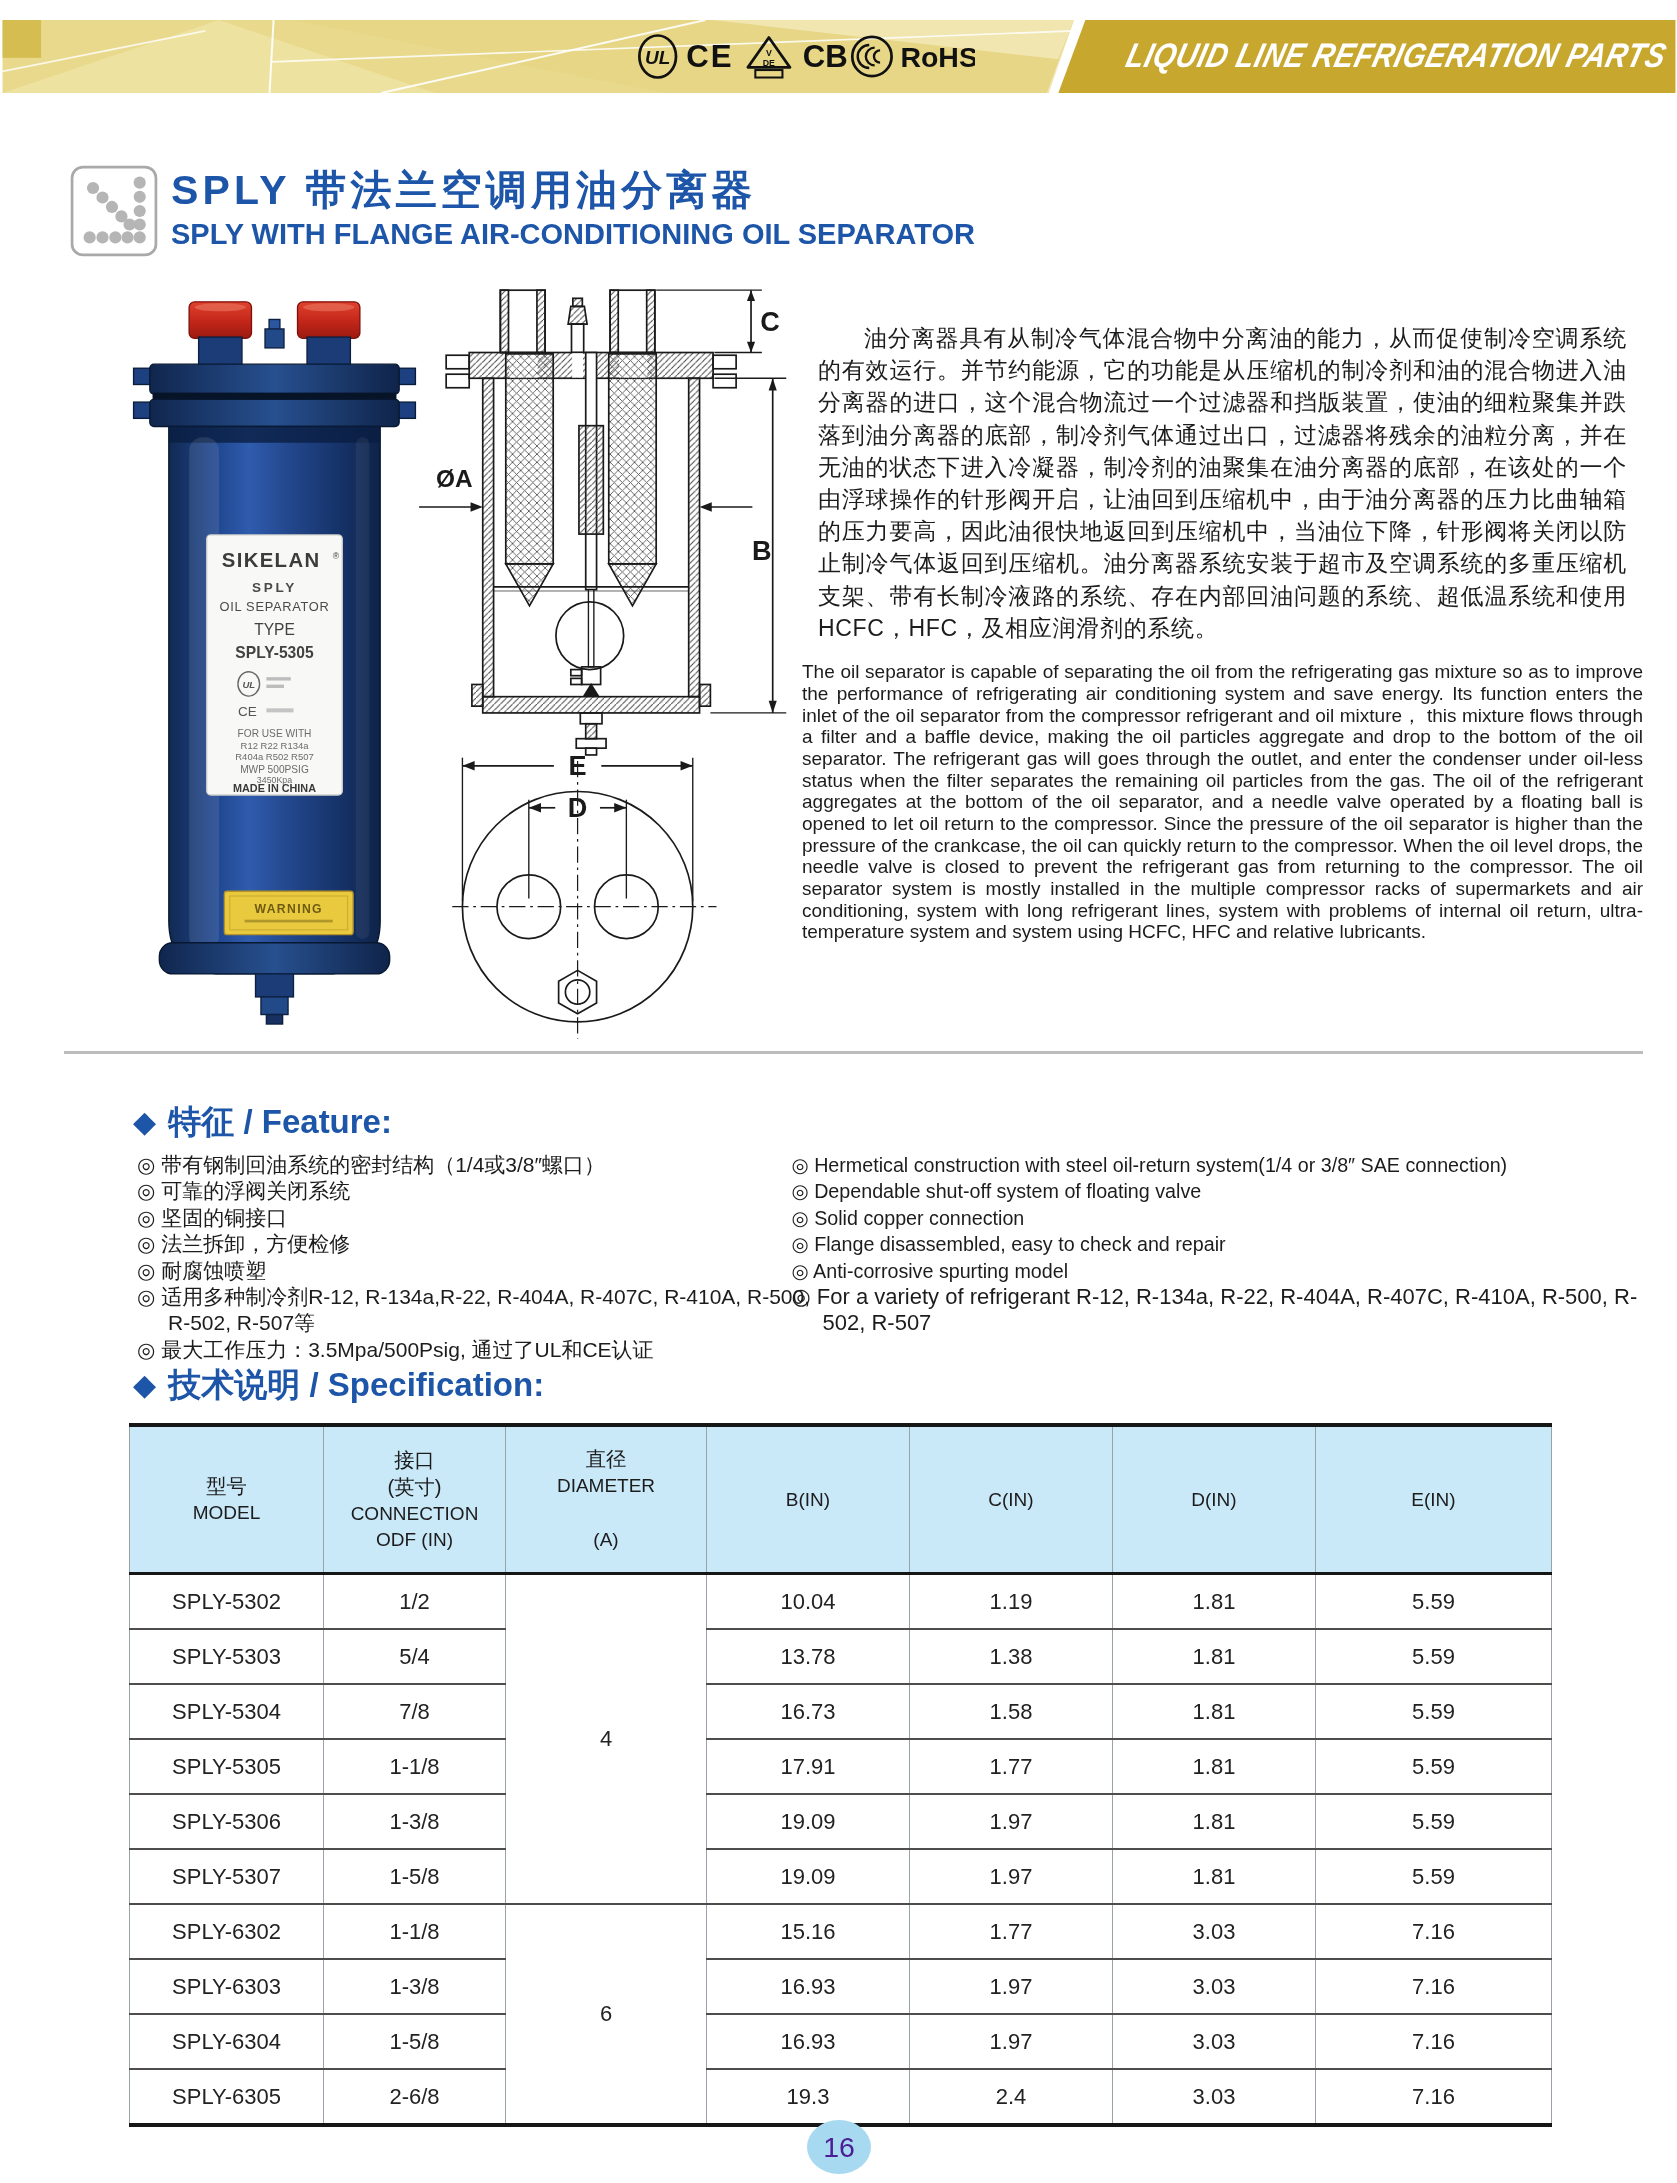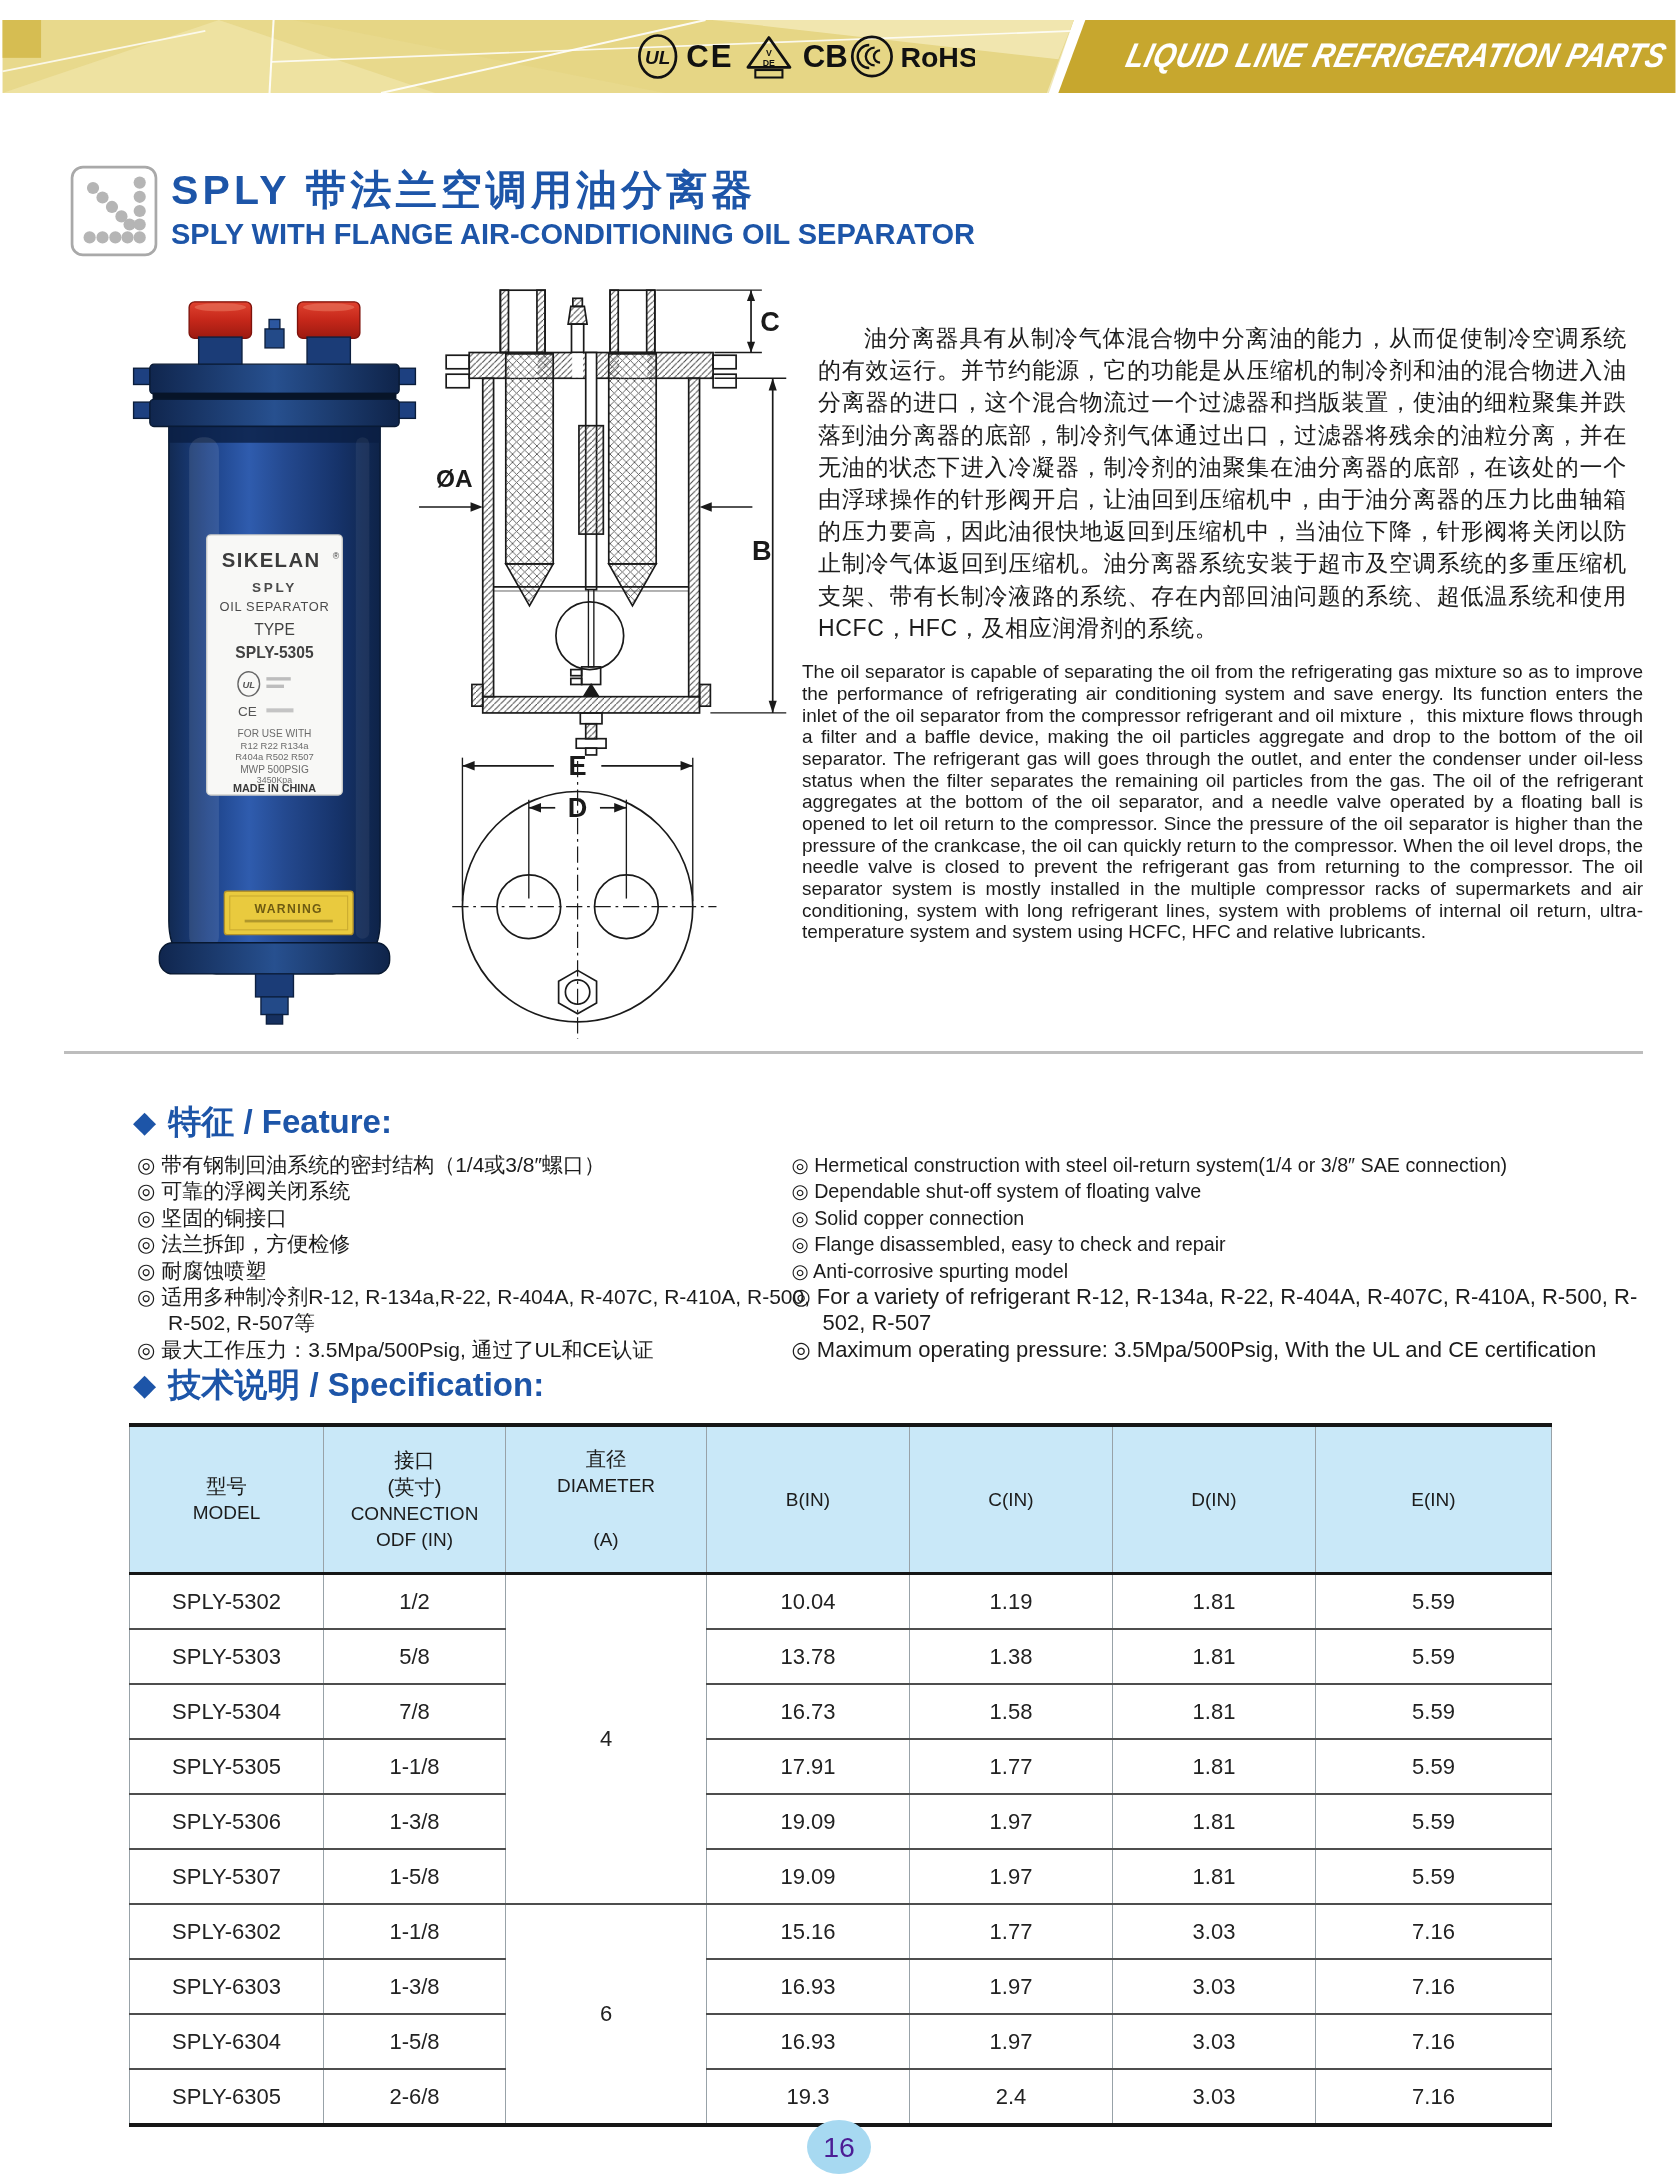--- a/index.html
+++ b/index.html
@@ -367,21 +367,20 @@
         <div class="feature-item">◎ 适用多种制冷剂R-12, R-134a,R-22, R-404A, R-407C, R-410A, R-500, R-502, R-507等</div>
         <div class="feature-item">◎ 最大工作压力：3.5Mpa/500Psig, 通过了UL和CE认证</div>
       </div>
     <div class="f-right">
         <div class="feature-item">◎ Hermetical construction with steel oil-return system(1/4 or 3/8″ SAE connection)</div>
         <div class="feature-item">◎ Dependable shut-off system of floating valve</div>
         <div class="feature-item">◎ Solid copper connection</div>
         <div class="feature-item">◎ Flange disassembled, easy to check and repair</div>
         <div class="feature-item">◎ Anti-corrosive spurting model</div>
         <div class="feature-item small">◎ For a variety of refrigerant R-12, R-134a, R-22, R-404A, R-407C, R-410A, R-500, R-502, R-507</div>
-        <div class="feature-item small">◎ Maximum operating pressure: 3.5Mpa/500Psig, With the UL and CE certification</div>
       </div>
   </div>
 
   <div class="sec-head" id="spec-head">
     <span class="dia">◆</span>
     <span class="txt">技术说明 / Specification:</span>
   </div>
 
   <table class="spec-table">
     <colgroup>
@@ -430,21 +429,21 @@
           <td class="model-cell">SPLY-5302</td>
           <td>1/2</td>
           <td class="dia-cell" rowspan="6">4</td>
           <td>10.04</td>
           <td>1.19</td>
           <td>1.81</td>
           <td>5.59</td>
         </tr>
         <tr>
           <td class="model-cell">SPLY-5303</td>
-          <td>5/8</td>
+          <td>5/4</td>
           <td>13.78</td>
           <td>1.38</td>
           <td>1.81</td>
           <td>5.59</td>
         </tr>
         <tr>
           <td class="model-cell">SPLY-5304</td>
           <td>7/8</td>
           <td>16.73</td>
           <td>1.58</td>

